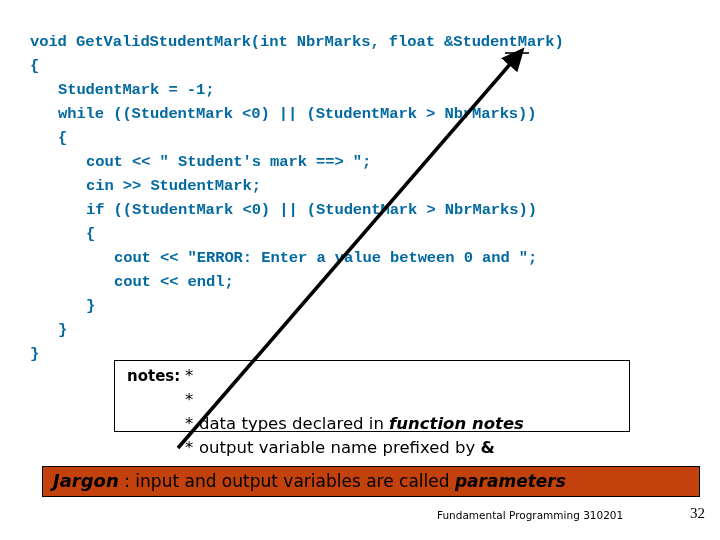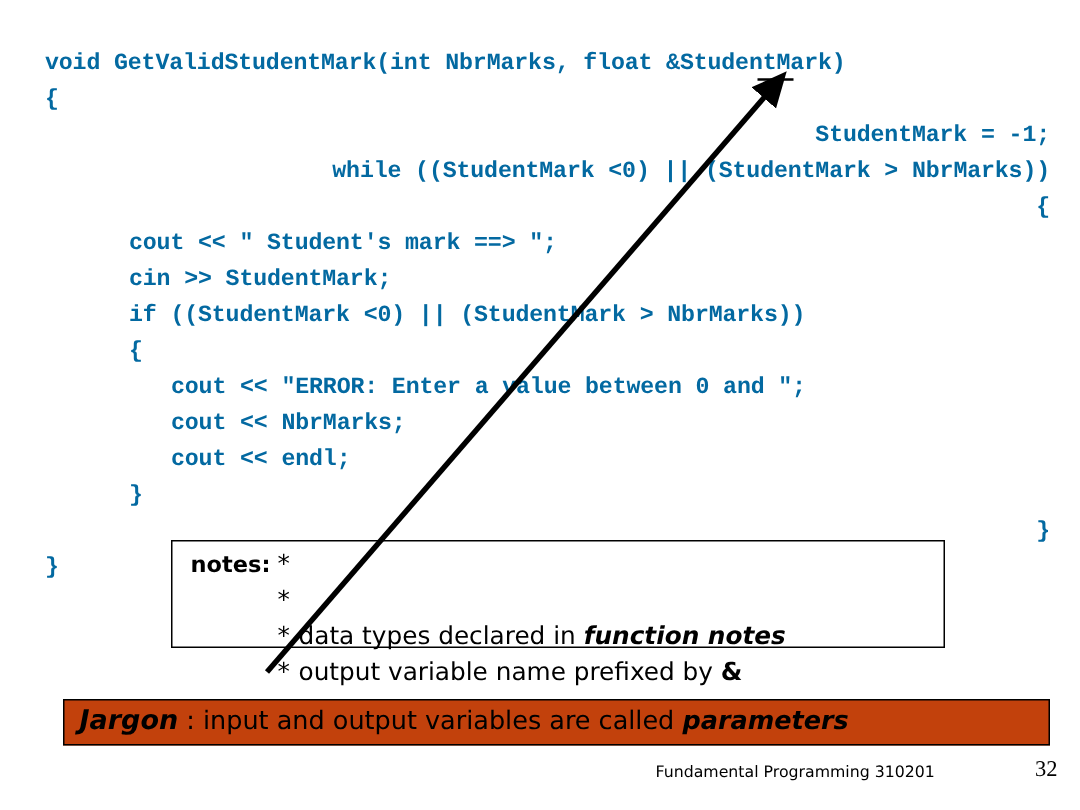--- a/index.html
+++ b/index.html
@@ -32,21 +32,21 @@
     font-family: Liberation Mono, monospace;
     font-weight: bold;
     font-size: 15.5px;
     line-height: 24px;
     height: 24px;
     white-space: pre;
     letter-spacing: -0.1px;
     color: #0369a1;
   }
   .ind0 { padding-left: 0px; }
-  .ind1 { padding-left: 28px; text-align: right; }
+  .ind1 { padding-left: 28px; }
   .ind2 { padding-left: 56px; }
   .ind3 { padding-left: 84px; }
 
   
   #pointer-arrow {
     position: absolute;
     left: 0;
     top: 0;
     width: 720px;
     height: 540px;
@@ -157,21 +157,20 @@
       <div class="code-line ind0">void GetValidStudentMark(int NbrMarks, float &amp;StudentMark)</div>
       <div class="code-line ind0">{</div>
       <div class="code-line ind1">StudentMark = -1;</div>
       <div class="code-line ind1">while ((StudentMark &lt;0) || (StudentMark &gt; NbrMarks))</div>
       <div class="code-line ind1">{</div>
       <div class="code-line ind2">cout &lt;&lt; " Student's mark ==&gt; ";</div>
       <div class="code-line ind2">cin &gt;&gt; StudentMark;</div>
       <div class="code-line ind2">if ((StudentMark &lt;0) || (StudentMark &gt; NbrMarks))</div>
       <div class="code-line ind2">{</div>
       <div class="code-line ind3">cout &lt;&lt; "ERROR: Enter a value between 0 and ";</div>
-      <div class="code-line ind3">cout &lt;&lt; NbrMarks;</div>
       <div class="code-line ind3">cout &lt;&lt; endl;</div>
       <div class="code-line ind2">}</div>
       <div class="code-line ind1">}</div>
       <div class="code-line ind0">}</div>
     </div>
 
   <svg id="pointer-arrow" viewBox="0 0 720 540" xmlns="http://www.w3.org/2000/svg">
     <defs>
       <marker id="arrowhead" markerWidth="7" markerHeight="7" refX="1.2" refY="3" orient="auto" markerUnits="strokeWidth">
         <path d="M0,0 L6.5,3 L0,6 z" fill="#000000"></path>

